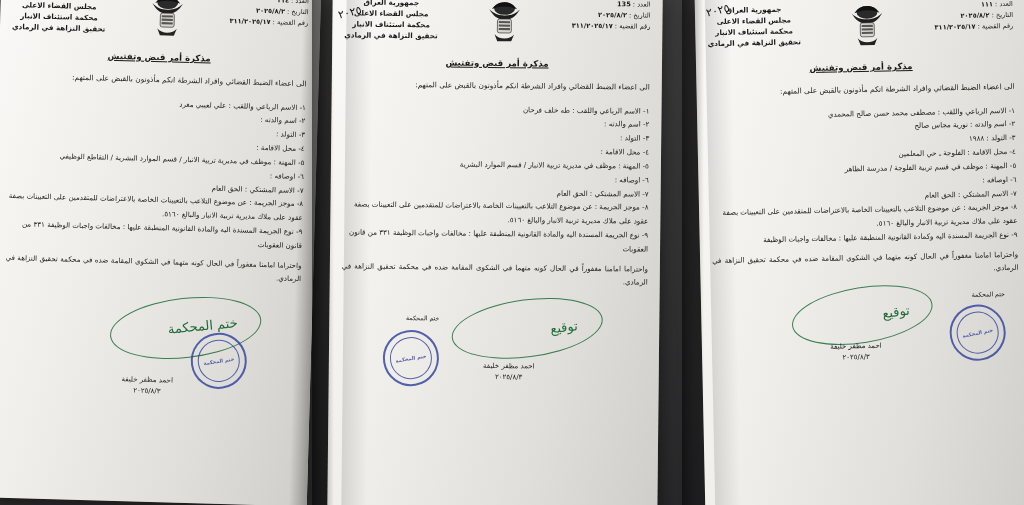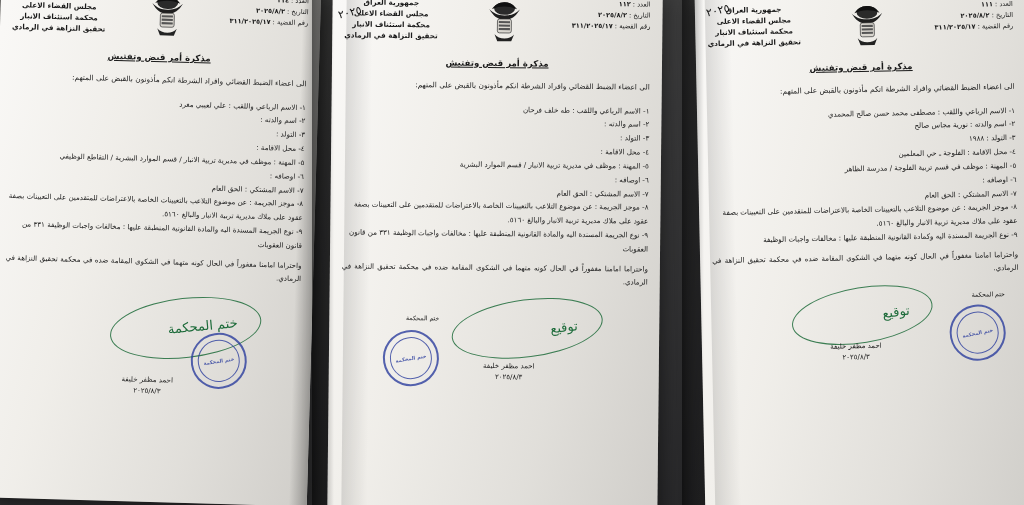--- a/index.html
+++ b/index.html
@@ -166,21 +166,21 @@
     <div class="edge-dark"></div>
   </div>
 
   <div class="sheet" id="sheet-mid">
     <div class="grain"></div>
     <div class="fold" style="left:14px;"></div>
     <div class="inner">
       <div class="hdr">
         <div class="hdr-left">
           <div class="row"><span>العدد :</span>
-            <b>١١٢</b></div>
+            <b>135</b></div>
           <div class="row"><span>التاريخ :</span>
             <b>٢٠٢٥/٨/٢</b></div>
           <div class="row"><span>رقم القضية :</span>
             <b>٣١١/٢٠٢٥/١٧</b></div>
         </div>
         <div class="emblem">
           <svg viewBox="0 0 60 66" aria-hidden="true">
             <ellipse cx="30" cy="15" rx="15" ry="9" fill="#2a2a2a"></ellipse>
             <path d="M30 6 C22 6 16 10 12 16 C18 13 24 12 30 12 C36 12 42 13 48 16 C44 10 38 6 30 6Z" fill="#111"></path>
             <path d="M8 16 C14 22 20 25 30 25 C40 25 46 22 52 16 C46 26 40 31 30 31 C20 31 14 26 8 16Z" fill="#1e1e1e"></path>

